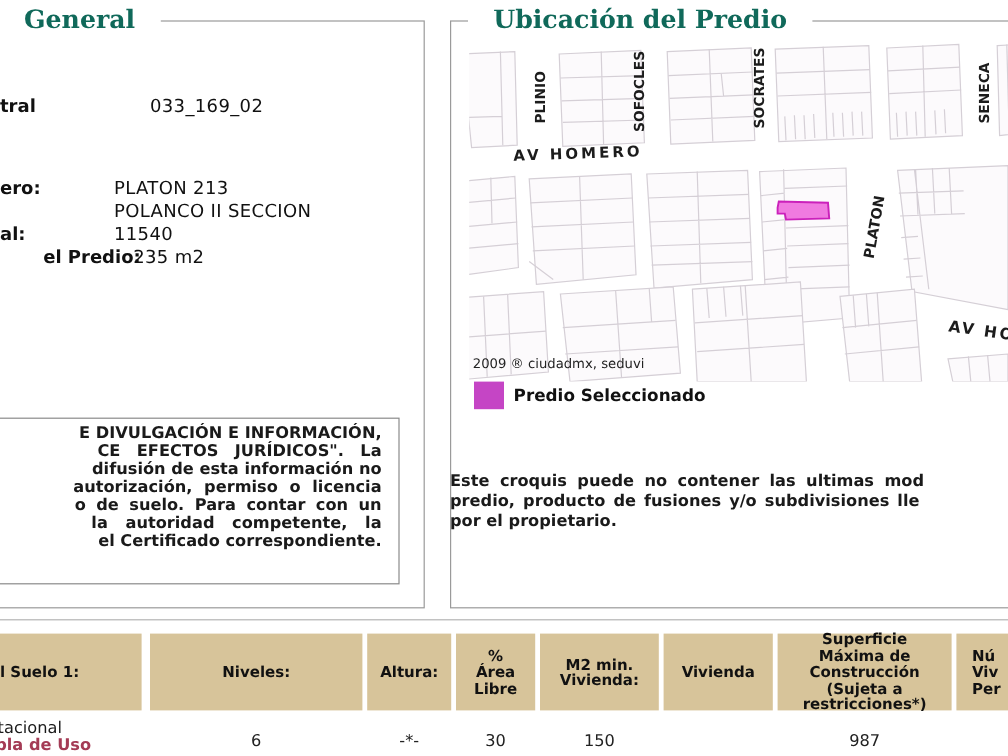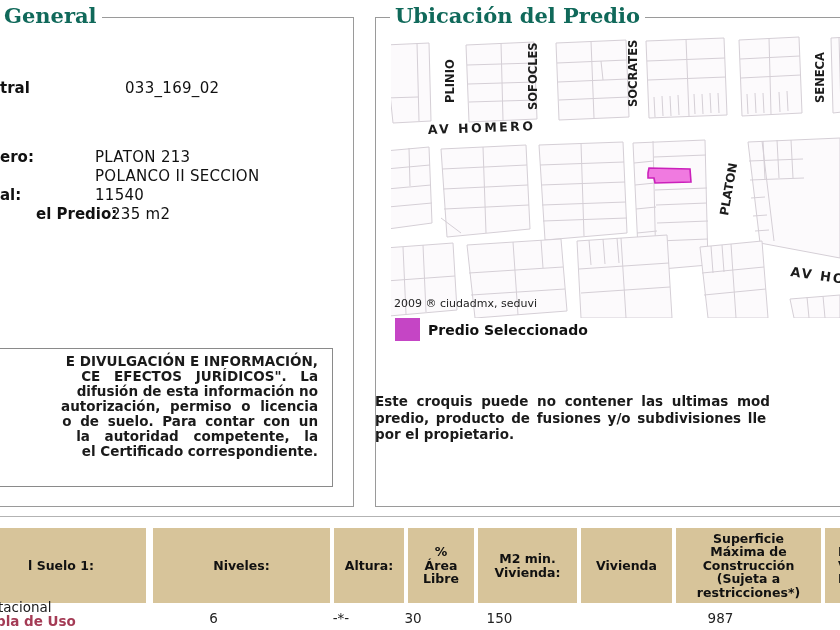--- a/index.html
+++ b/index.html
@@ -2,37 +2,37 @@
 <html><head>
 <meta charset="utf-8">
 <style>
   html,body{margin:0;padding:0;background:#fff;}
   #screen{position:relative;width:840px;height:630px;overflow:hidden;background:#fff;
           font-family:"DejaVu Sans","Liberation Sans",sans-serif;color:#111;}
   .abs{position:absolute;}
   .panel{position:absolute;border:1px solid #9a9a9a;}
   .legend-title{position:absolute;top:-15px;background:#fff;color:#10695a;
      font-family:"DejaVu Serif","Liberation Serif",serif;font-weight:bold;
-     font-size:21px;line-height:26px;padding:0 5px;white-space:nowrap;}
+     font-size:21px;line-height:26px;padding:0 21px;white-space:nowrap;}
   .flabel{font-weight:bold;font-size:15px;white-space:nowrap;}
   .fvalue{font-size:15px;letter-spacing:.3px;white-space:nowrap;}
   .disc-box{position:absolute;left:-60px;top:348px;width:391px;height:137px;border:1px solid #8a8a8a;}
   .disc-lines{position:absolute;right:14px;top:5px;text-align:right;}
   .dl{font-size:13.5px;font-weight:bold;line-height:15px;white-space:pre;color:#1a1a1a;}
   .dl-1{word-spacing:9px;} .dl-3{word-spacing:5px;} .dl-4{word-spacing:4px;}
   .dl-5{word-spacing:5px;} .dl-6{word-spacing:10px;text-align:right;}
   .nl{font-size:13.5px;font-weight:bold;line-height:16.5px;white-space:pre;color:#1a1a1a;}
   .nl-0{word-spacing:4px;}.nl-1{word-spacing:2px;}
   .copyright{font-size:11px;color:#222;white-space:nowrap;}
   .swatch{position:absolute;width:25px;height:23px;}
   .legend-item{font-size:14px;font-weight:bold;white-space:nowrap;color:#111;}
   .hr{position:absolute;left:0;top:516px;width:840px;border-top:1px solid #b3b3b3;}
-  .th{position:absolute;top:528px;height:75px;background:#d7c49a;display:flex;
+  .th{position:absolute;top:528px;height:64px;background:#d7c49a;display:flex;
       align-items:center;justify-content:center;text-align:center;
-      font-size:12.5px;font-weight:bold;line-height:13.5px;white-space:pre-line;color:#111;margin-left:28px;}
+      font-size:12.5px;font-weight:bold;line-height:13.5px;white-space:pre-line;color:#111;}
   .td{position:absolute;top:610px;text-align:center;font-size:13.5px;color:#222;}
   .uso-line1{position:absolute;left:-2px;top:599px;font-size:13.5px;color:#1a1a1a;white-space:nowrap;}
   .uso-line2{position:absolute;left:-4px;top:613px;font-size:13.5px;font-weight:bold;
              color:#a43b55;white-space:nowrap;cursor:pointer;}
   .blk{fill:#fcfafc;stroke:#d5cfd6;stroke-width:1;}
   .lot{fill:none;stroke:#d5cfd6;stroke-width:1;}
   .maptext{font-family:"DejaVu Sans","Liberation Sans",sans-serif;font-weight:bold;
            fill:#1c1c1c;font-size:11.5px;}
 </style>
 </head>

